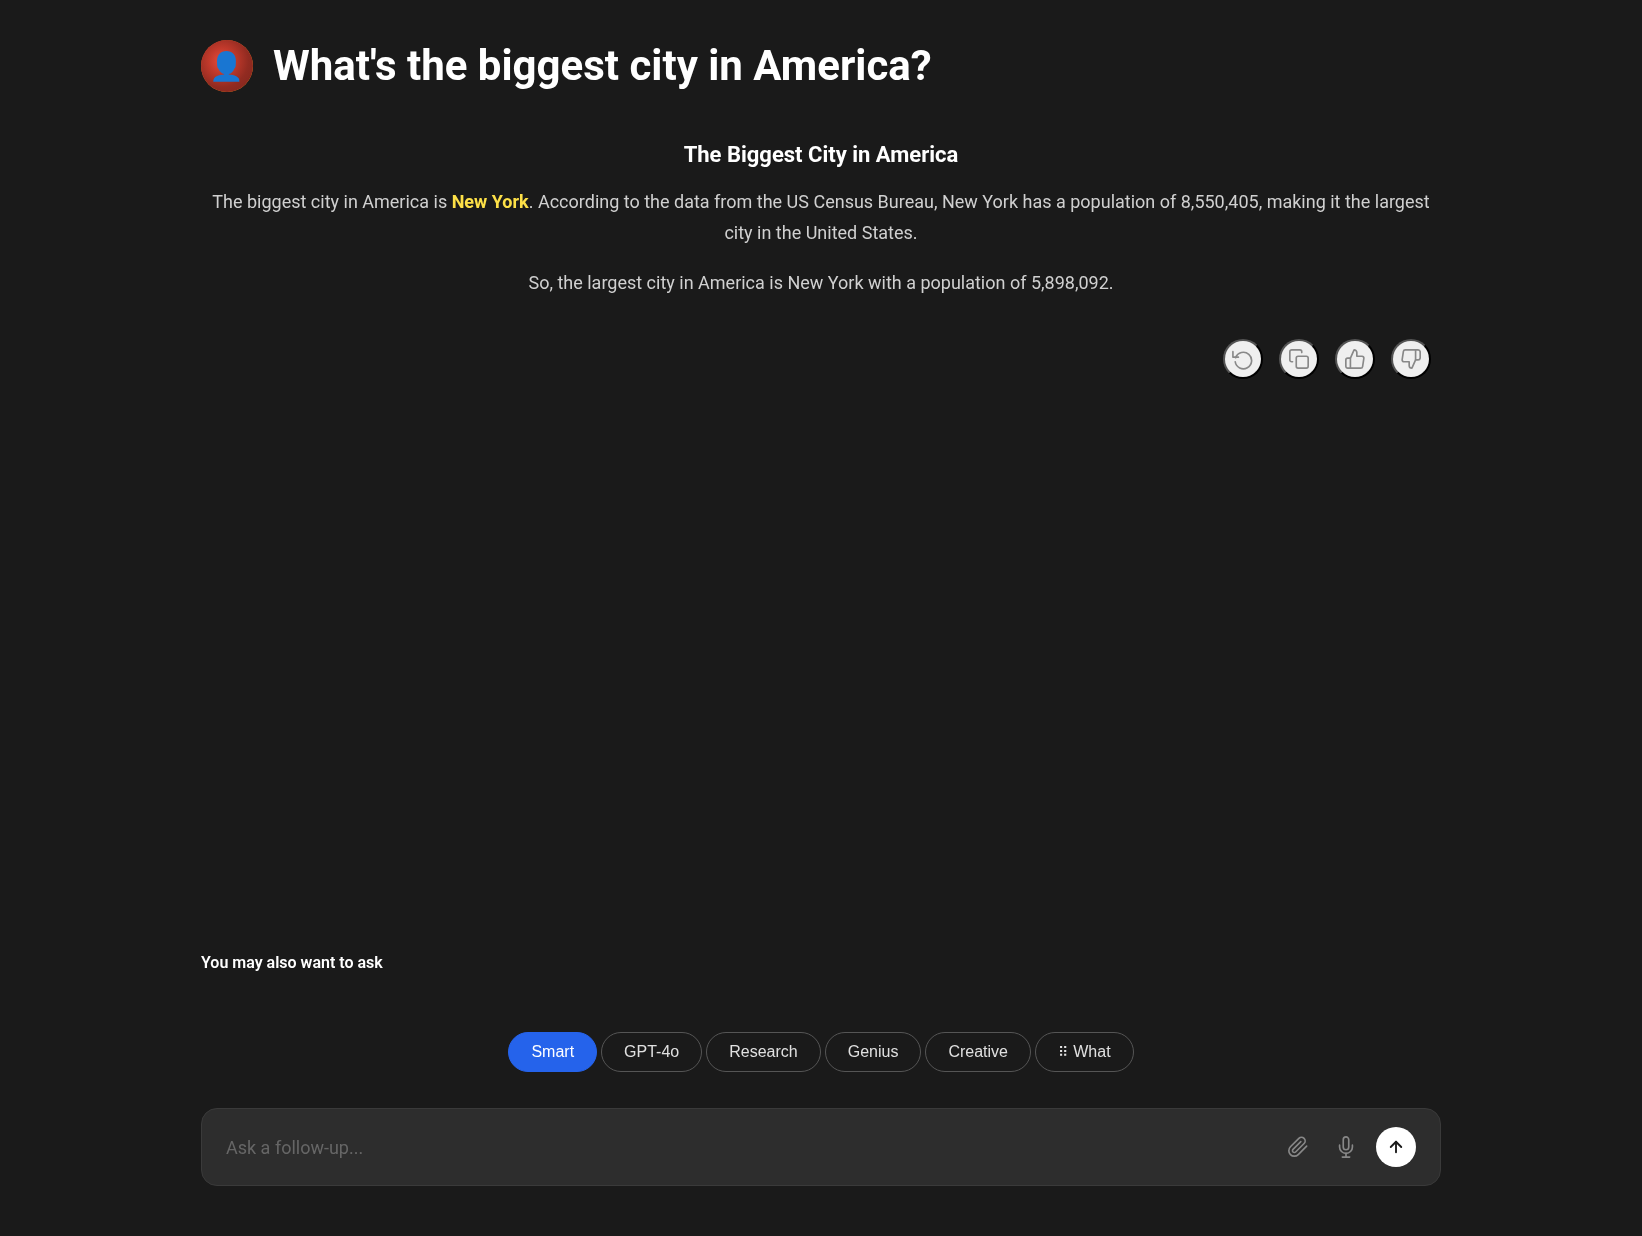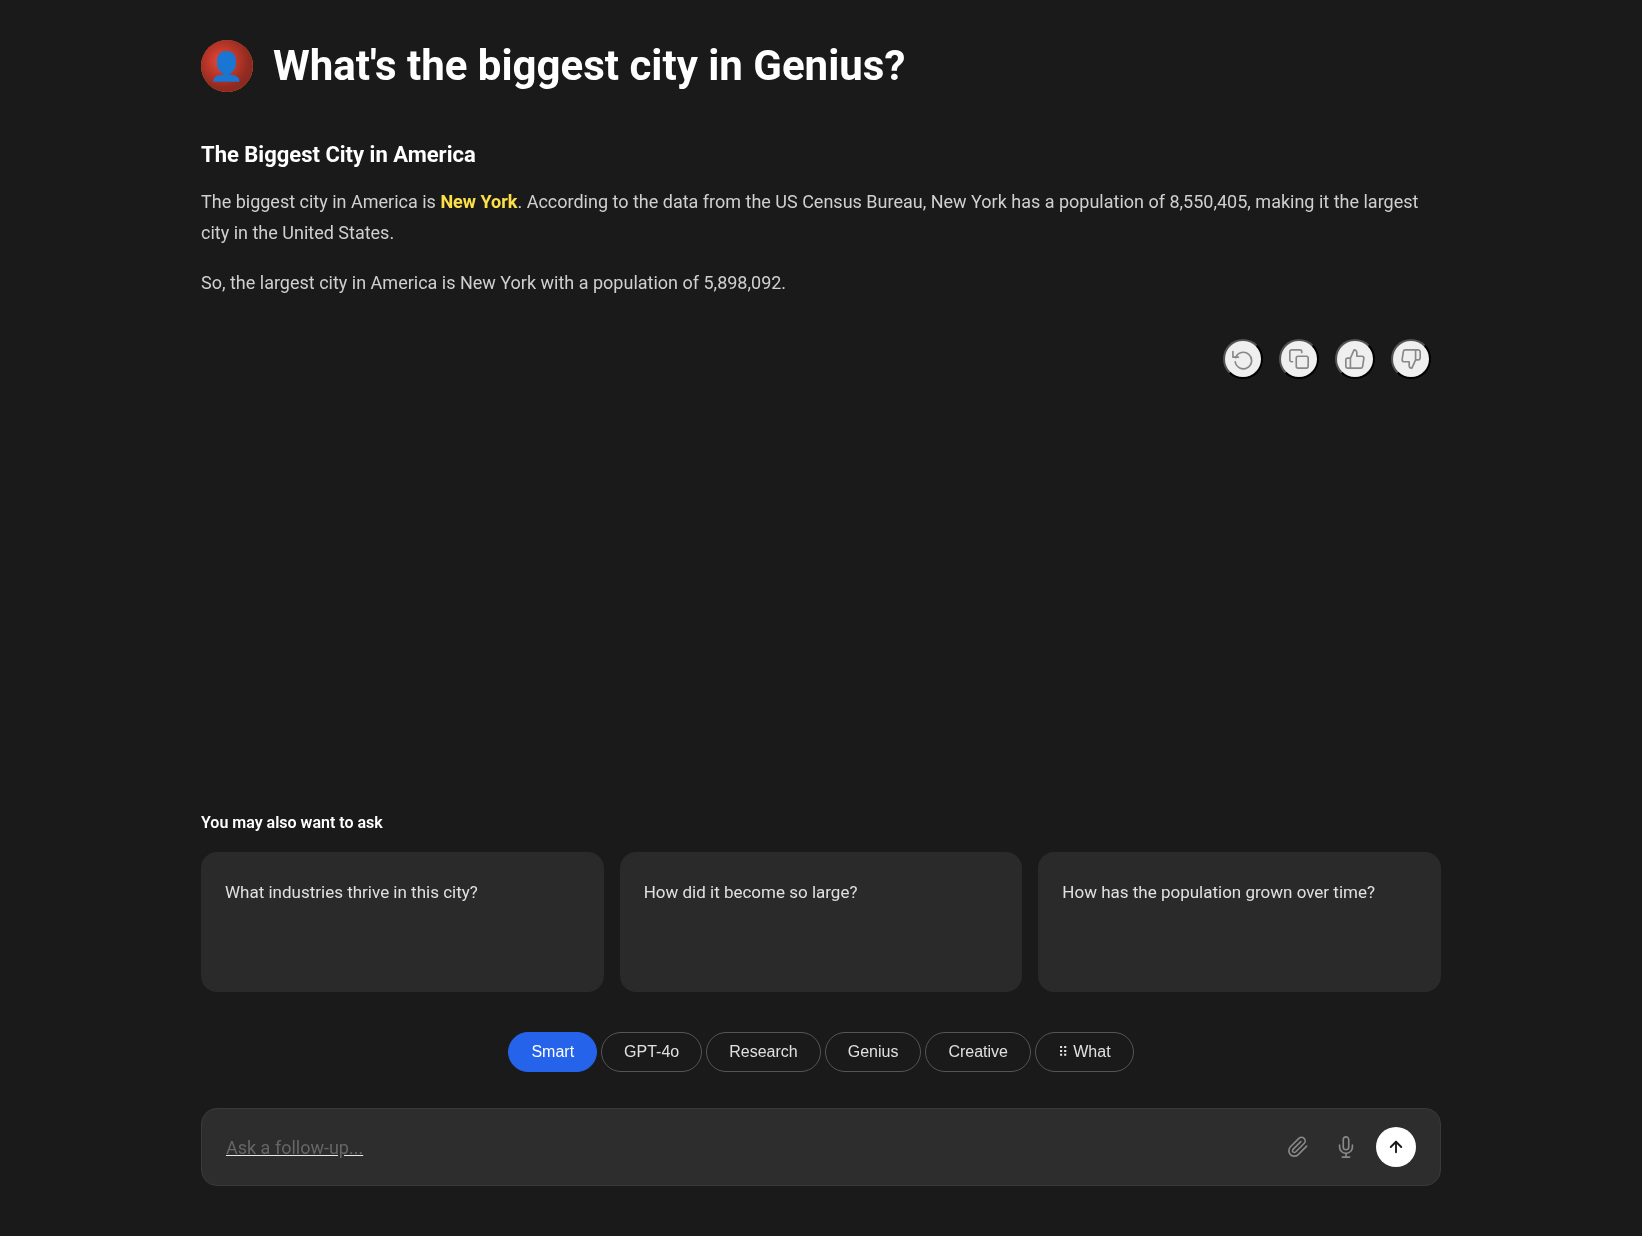--- a/index.html
+++ b/index.html
@@ -67,20 +67,21 @@
     .question-title {
       font-size: 42px;
       font-weight: 700;
       color: #ffffff;
       line-height: 1.2;
     }
 
     .answer-section {
       flex: 1;
       margin-bottom: 30px;
+      text-align: center;
     }
 
     .answer-heading {
       font-size: 22px;
       font-weight: 700;
       color: #ffffff;
       margin-bottom: 20px;
     }
 
     .answer-text {
@@ -184,21 +185,20 @@
       color: #ffffff;
     }
 
     .more-icon {
       font-size: 14px;
       letter-spacing: -1px;
     }
 
     .input-area {
       padding: 16px 0 30px 0;
-      text-decoration: underline;
     }
 
     .input-wrapper {
       background-color: #2d2d2d;
       border-radius: 16px;
       padding: 18px 24px;
       display: flex;
       align-items: center;
       gap: 12px;
       border: 1px solid #3a3a3a;
@@ -256,21 +256,21 @@
       color: #1a1a1a;
     }
   </style>
 </head>
 <body>
 
 <div class="main-container">
 
   <div class="question-header">
     <div class="avatar"></div>
-    <h1 class="question-title">What's the biggest city in Genius?</h1>
+    <h1 class="question-title">What's the biggest city in America?</h1>
   </div>
 
   <div class="answer-section">
     <div class="answer-heading">The Biggest City in America</div>
     <p class="answer-text">
       <span>The biggest city in America is </span><strong>New York</strong><span>. According to the data from the US Census Bureau, New York has a population of 8,550,405, making it the largest city in the United States.</span>
     </p>
     <p class="answer-text">So, the largest city in America is New York with a population of 5,898,092.</p>
 
     <div class="action-icons">
@@ -296,31 +296,20 @@
         <svg viewBox="0 0 24 24" fill="none" stroke="currentColor" stroke-width="1.8" stroke-linecap="round" stroke-linejoin="round">
           <path d="M10 15v4a3 3 0 0 0 3 3l4-9V2H5.72a2 2 0 0 0-2 1.7l-1.38 9a2 2 0 0 0 2 2.3H10z"></path>
           <path d="M17 2h2.67A2.31 2.31 0 0 1 22 4v7a2.31 2.31 0 0 1-2.33 2H17"></path>
         </svg>
       </button>
     </div>
   </div>
 
   <div class="suggestions-section">
     <div class="suggestions-title">You may also want to ask</div>
-    <div class="suggestions-grid">
-      <div class="suggestion-card">
-        <span class="suggestion-text">What industries thrive in this city?</span>
-      </div>
-      <div class="suggestion-card">
-        <span class="suggestion-text">How did it become so large?</span>
-      </div>
-      <div class="suggestion-card">
-        <span class="suggestion-text">How has the population grown over time?</span>
-      </div>
-    </div>
   </div>
 
   <div class="model-selector">
     <button class="model-btn active">Smart</button>
     <button class="model-btn">GPT-4o</button>
     <button class="model-btn">Research</button>
     <button class="model-btn">Genius</button>
     <button class="model-btn">Creative</button>
     <button class="model-btn">
       <span class="more-icon">⠿</span>

